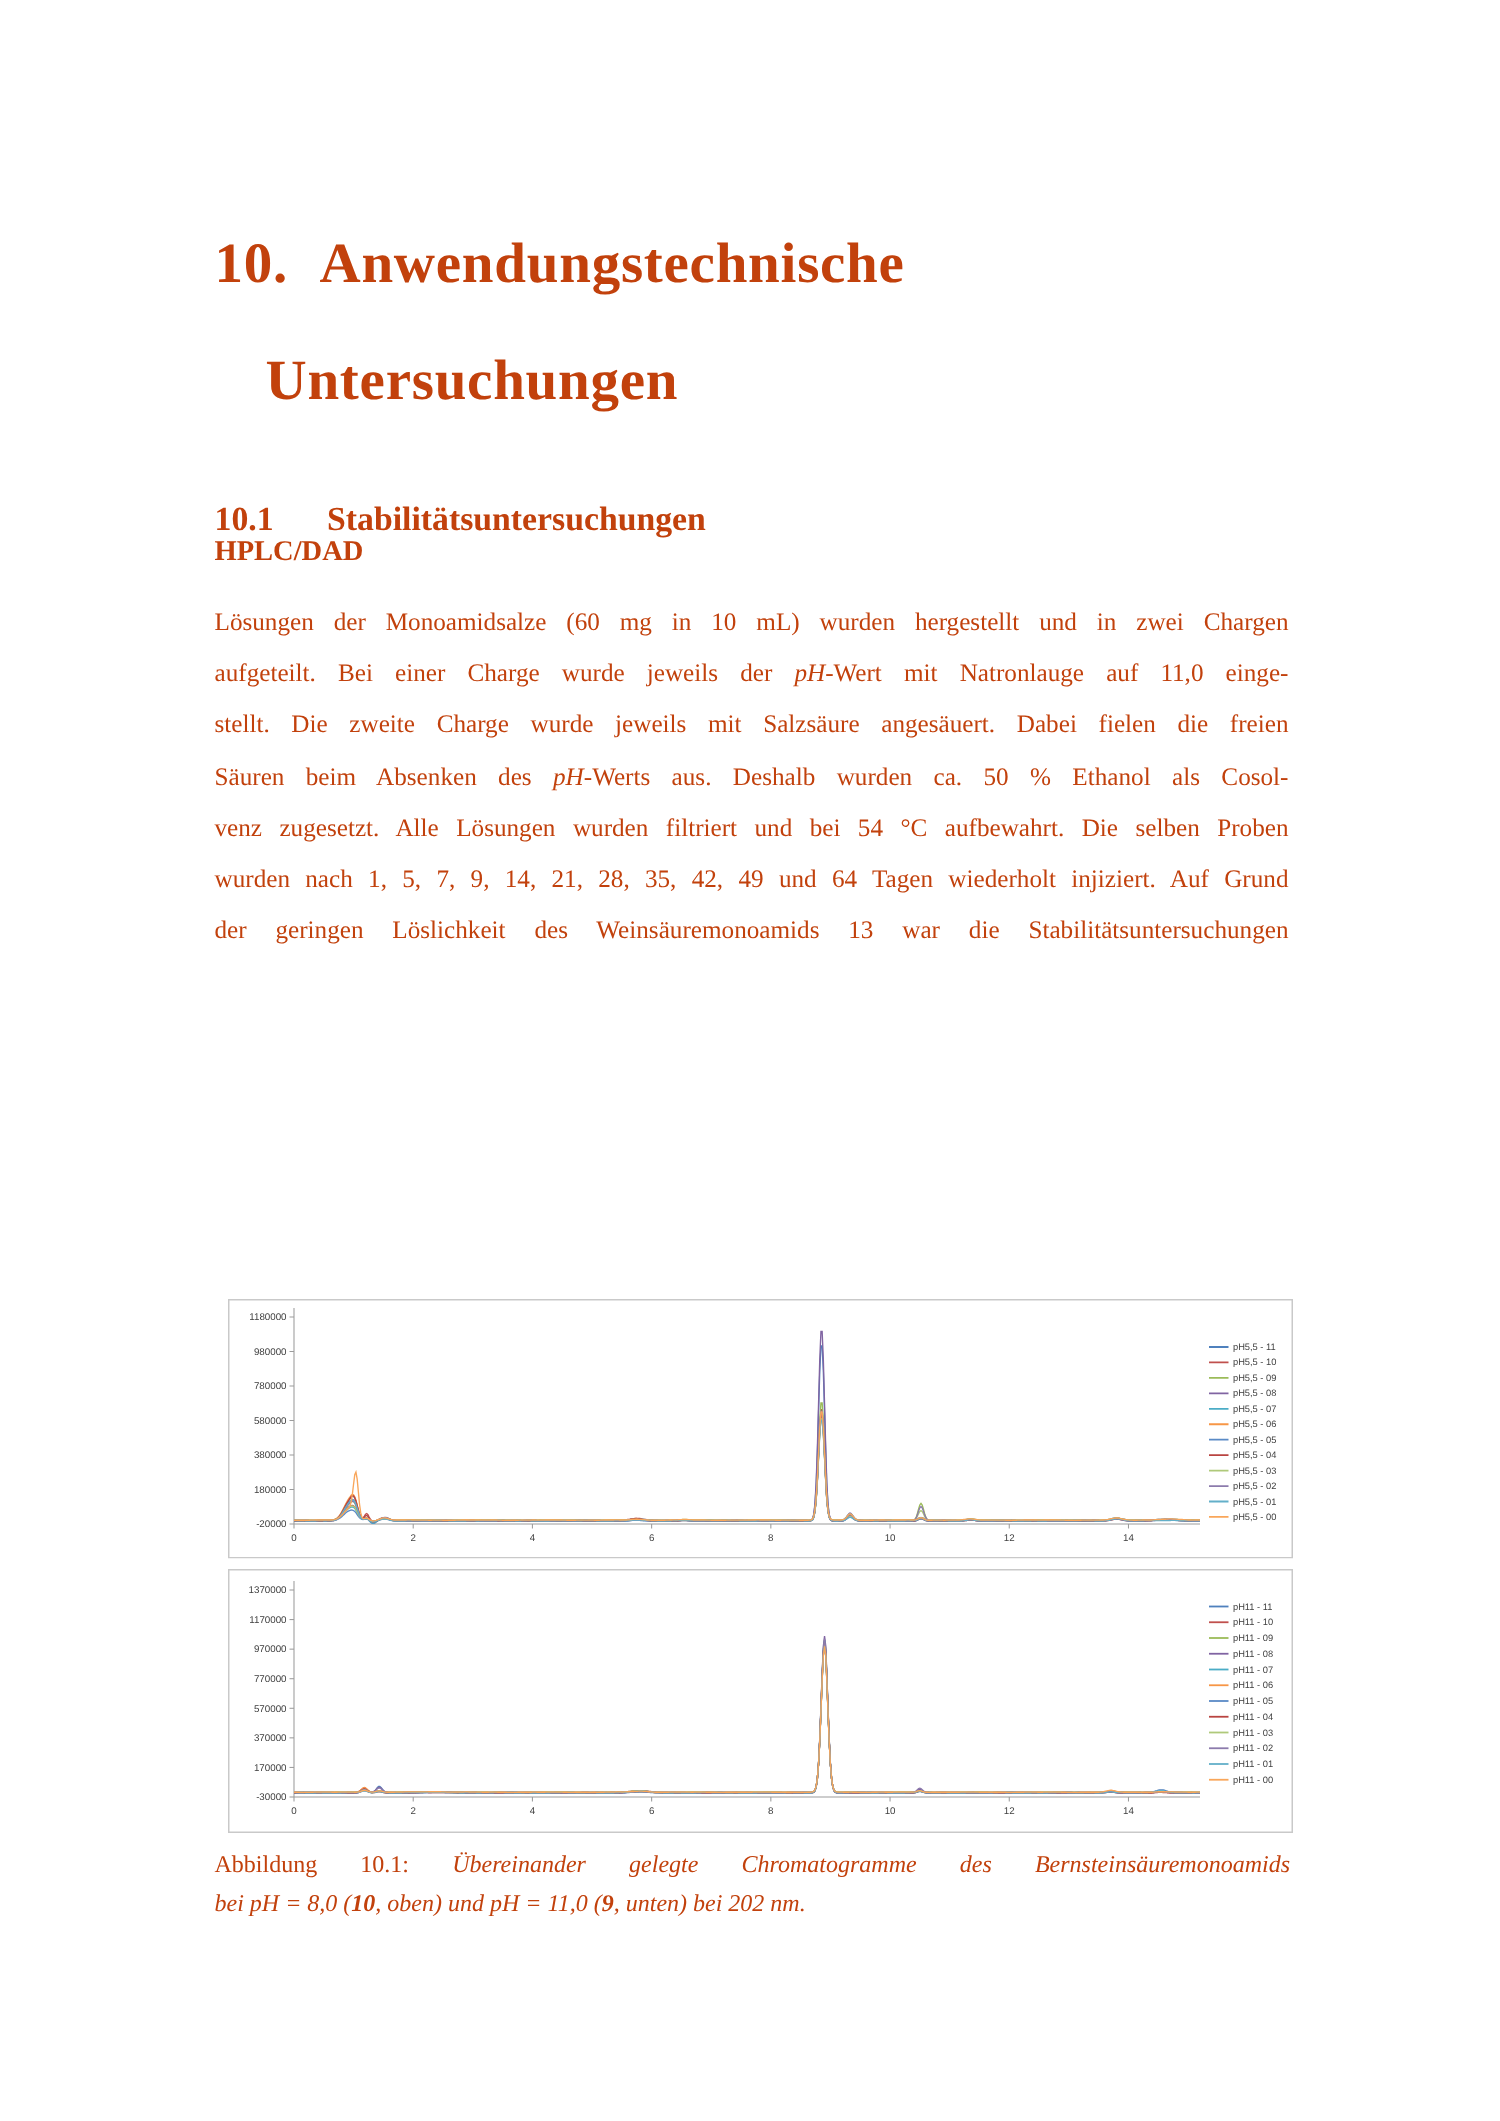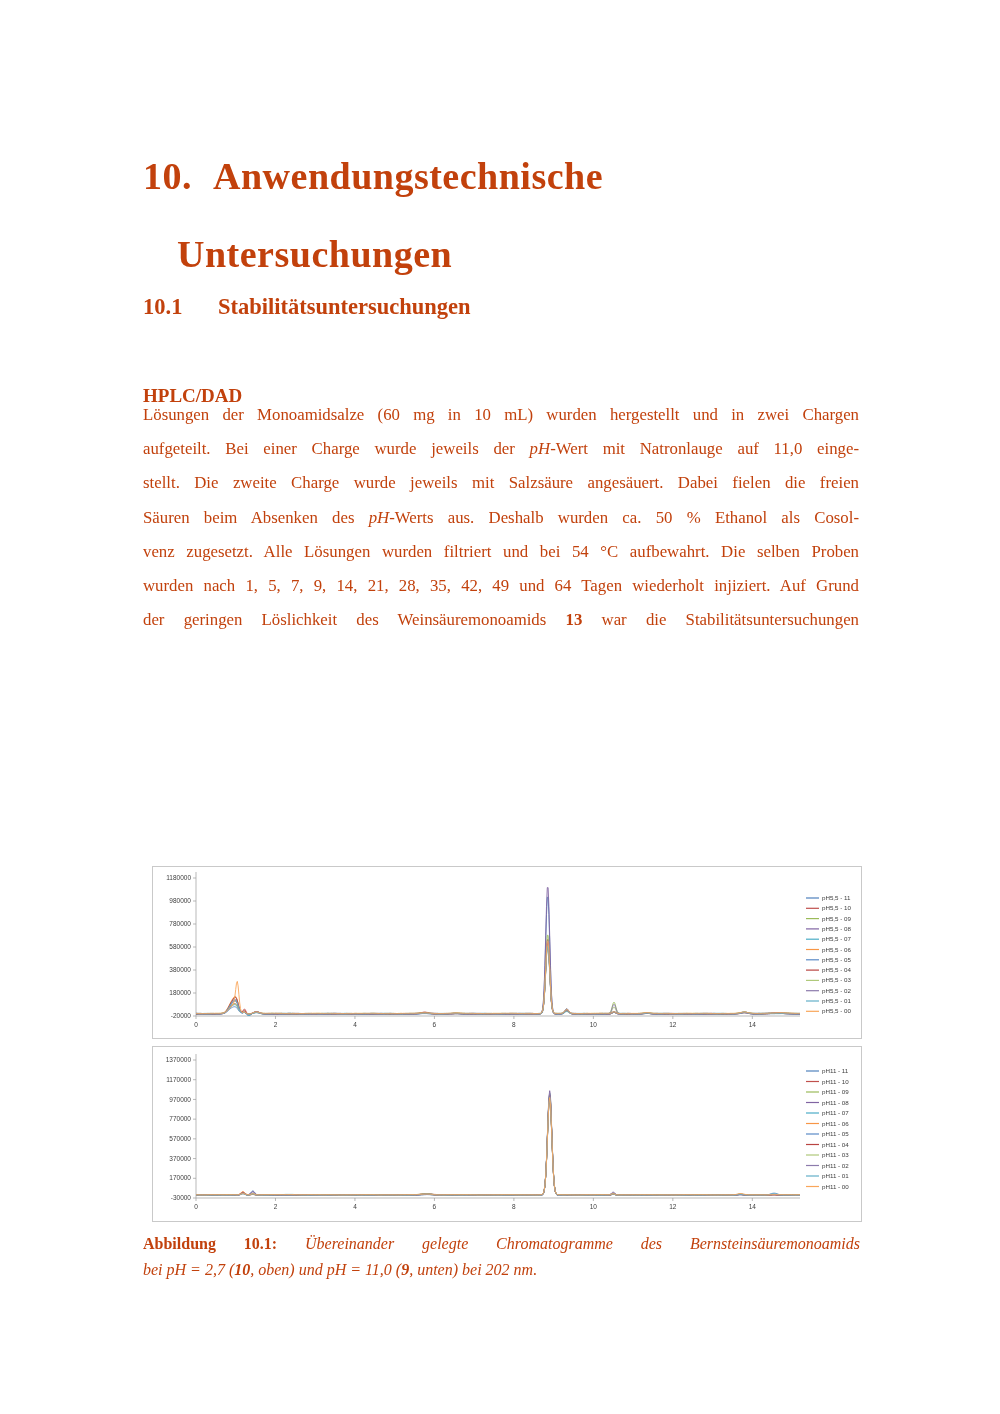--- a/index.html
+++ b/index.html
@@ -3,27 +3,27 @@
 <meta charset="utf-8">
 <style>
   html,body{margin:0;padding:0;background:#ffffff;}
   .page{position:relative;width:1000px;height:1414px;background:#ffffff;overflow:hidden;
         font-family:"Liberation Serif","DejaVu Serif",serif;color:#c2410c;}
   .abs{position:absolute;}
   .chapter{left:143px;top:137px;font-size:38px;font-weight:700;line-height:78px;letter-spacing:0.5px;}
   .ch-num{display:inline-block;width:70px;}
   .ch-line2{margin-left:34px;}
   .section{left:143px;top:294px;font-size:22.5px;font-weight:700;}
-  .sec-num{display:inline-block;width:75px;}
-  .subsection{left:143px;top:357px;font-size:19px;font-weight:700;margin-top:28px;}
+  .sec-num{display:inline-block;width:75px;margin-top:39px;}
+  .subsection{left:143px;top:357px;font-size:19px;font-weight:700;}
   .body-par{left:143px;top:398px;width:716px;font-size:16.8px;line-height:34.2px;}
   .rline{text-align:justify;text-align-last:justify;}
   .rline.last{text-align-last:left;}
   .s-i{font-style:italic;}
-  .s-b{font-weight:700;}
+  .s-b{font-weight:400;}
   .s-bi{font-weight:700;font-style:italic;}
   .chart{position:absolute;left:152px;background:#fff;}
   #chart0{top:866px;}
   #chart1{top:1046px;}
   .chart text{font-family:"Liberation Sans","DejaVu Sans",sans-serif;}
   .caption{left:143px;top:1231px;width:717px;font-size:16px;line-height:25.5px;}
   .pagenum{left:0;top:1308px;width:100%;text-align:center;font-size:15px;}
   figure{margin:0;}
 </style>
 </head>
@@ -202,18 +202,18 @@
           <text x="670" y="111" font-size="6.2" fill="#404040">pH11 - 03</text>
           <line x1="654" y1="119.5" x2="667" y2="119.5" stroke="#8C7BAC" stroke-width="1.2"></line>
           <text x="670" y="121.5" font-size="6.2" fill="#404040">pH11 - 02</text>
           <line x1="654" y1="130" x2="667" y2="130" stroke="#63AFC9" stroke-width="1.2"></line>
           <text x="670" y="132" font-size="6.2" fill="#404040">pH11 - 01</text>
           <line x1="654" y1="140.5" x2="667" y2="140.5" stroke="#F9A65A" stroke-width="1.2"></line>
           <text x="670" y="142.5" font-size="6.2" fill="#404040">pH11 - 00</text>
         </svg></div>
     <figcaption class="abs caption">
         <div class="rline"><span class="s-b">Abbildung 10.1:</span><span class="s-i"> </span><span class="s-i">Übereinander gelegte Chromatogramme des Bernsteinsäuremonoamids</span></div>
-        <div class="rline last"><span class="s-i">bei pH = 2,7 (</span><span class="s-bi">10</span><span class="s-i">, oben) und pH = 11,0 (</span><span class="s-bi">9</span><span class="s-i">, unten) bei 202 nm.</span></div>
+        <div class="rline last"><span class="s-i">bei pH = 8,0 (</span><span class="s-bi">10</span><span class="s-i">, oben) und pH = 11,0 (</span><span class="s-bi">9</span><span class="s-i">, unten) bei 202 nm.</span></div>
       </figcaption>
   </figure>
 
 
 </div>
 
 </body></html>

